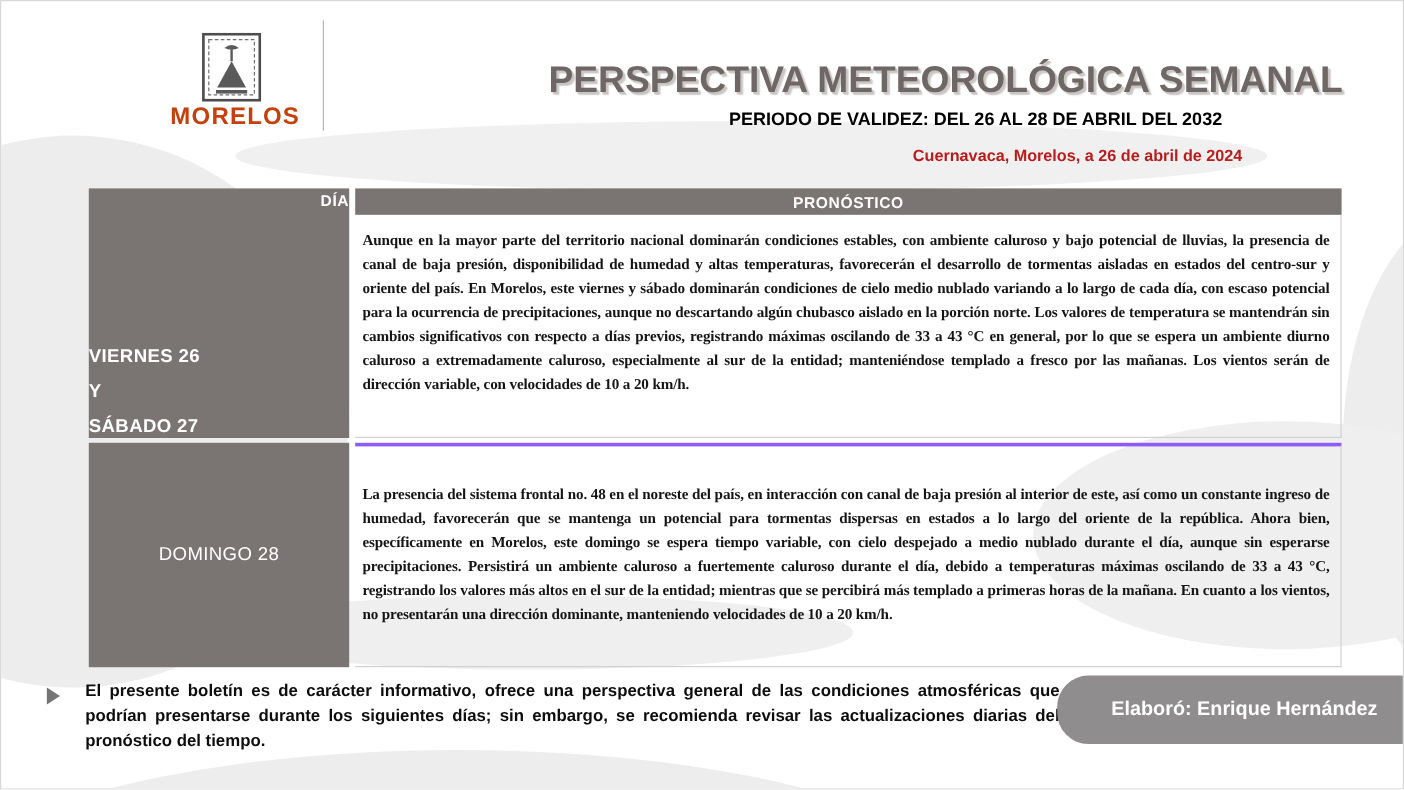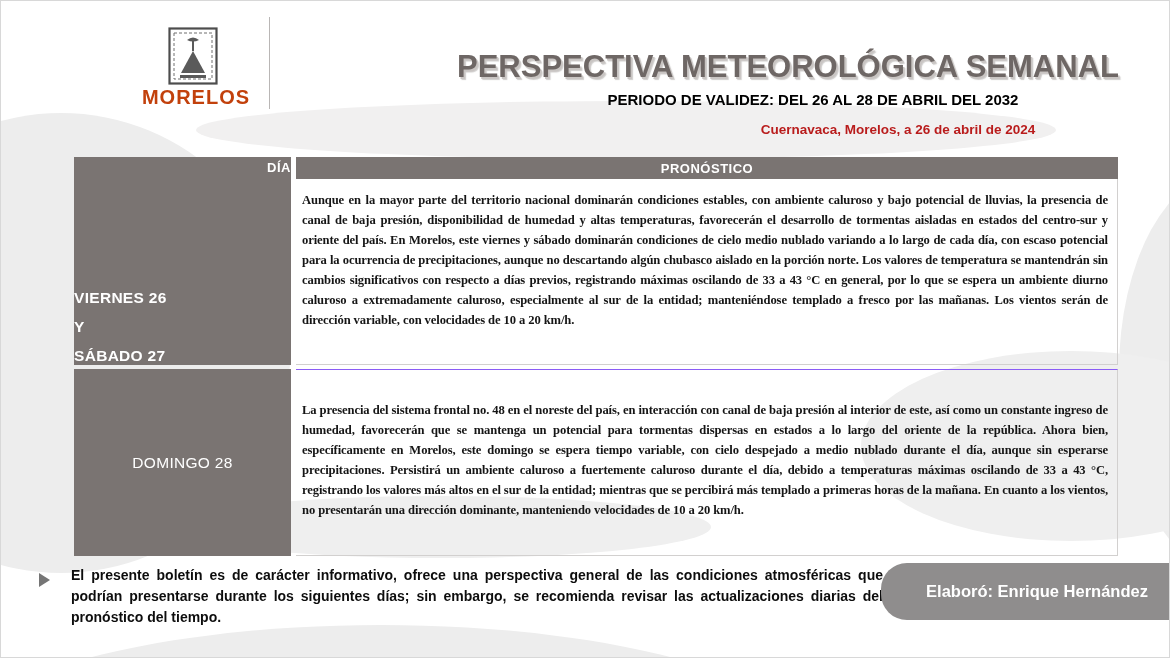--- a/index.html
+++ b/index.html
@@ -60,21 +60,21 @@
   .pron-header{
     position:absolute;left:295px;top:156px;width:822px;height:22px;z-index:1;
     background:#7a7472;color:#fff;display:flex;align-items:center;justify-content:center;
     font-size:13px;font-weight:bold;letter-spacing:0.5px;box-sizing:border-box;
   }
   .pron-cell{
     position:absolute;left:295px;width:822px;z-index:1;box-sizing:border-box;
     border-right:1px solid #d2d0cf;border-bottom:1px solid #d2d0cf;
   }
   .pron-cell-1{top:178px;height:186px;padding:11px 9px 0 6px;}
-  .pron-cell-2{top:368px;height:187px;padding:30px 9px 0 6px;border-top:1px solid #8b5cf6;}
+  .pron-cell-2{top:368px;height:187px;padding:30px 9px 0 6px;border-top:3px solid #8b5cf6;}
   .pron-cell p{
     margin:0;font-size:12.6px;line-height:20px;font-weight:bold;color:#151515;
     text-align:justify;letter-spacing:-0.1px;font-family:Liberation Serif, serif;
   }
   
   .bullet{
     position:absolute;left:38px;top:572px;z-index:1;width:0;height:0;
     border-top:7px solid transparent;border-bottom:7px solid transparent;border-left:11px solid #757575;
   }
   .disclaimer{

